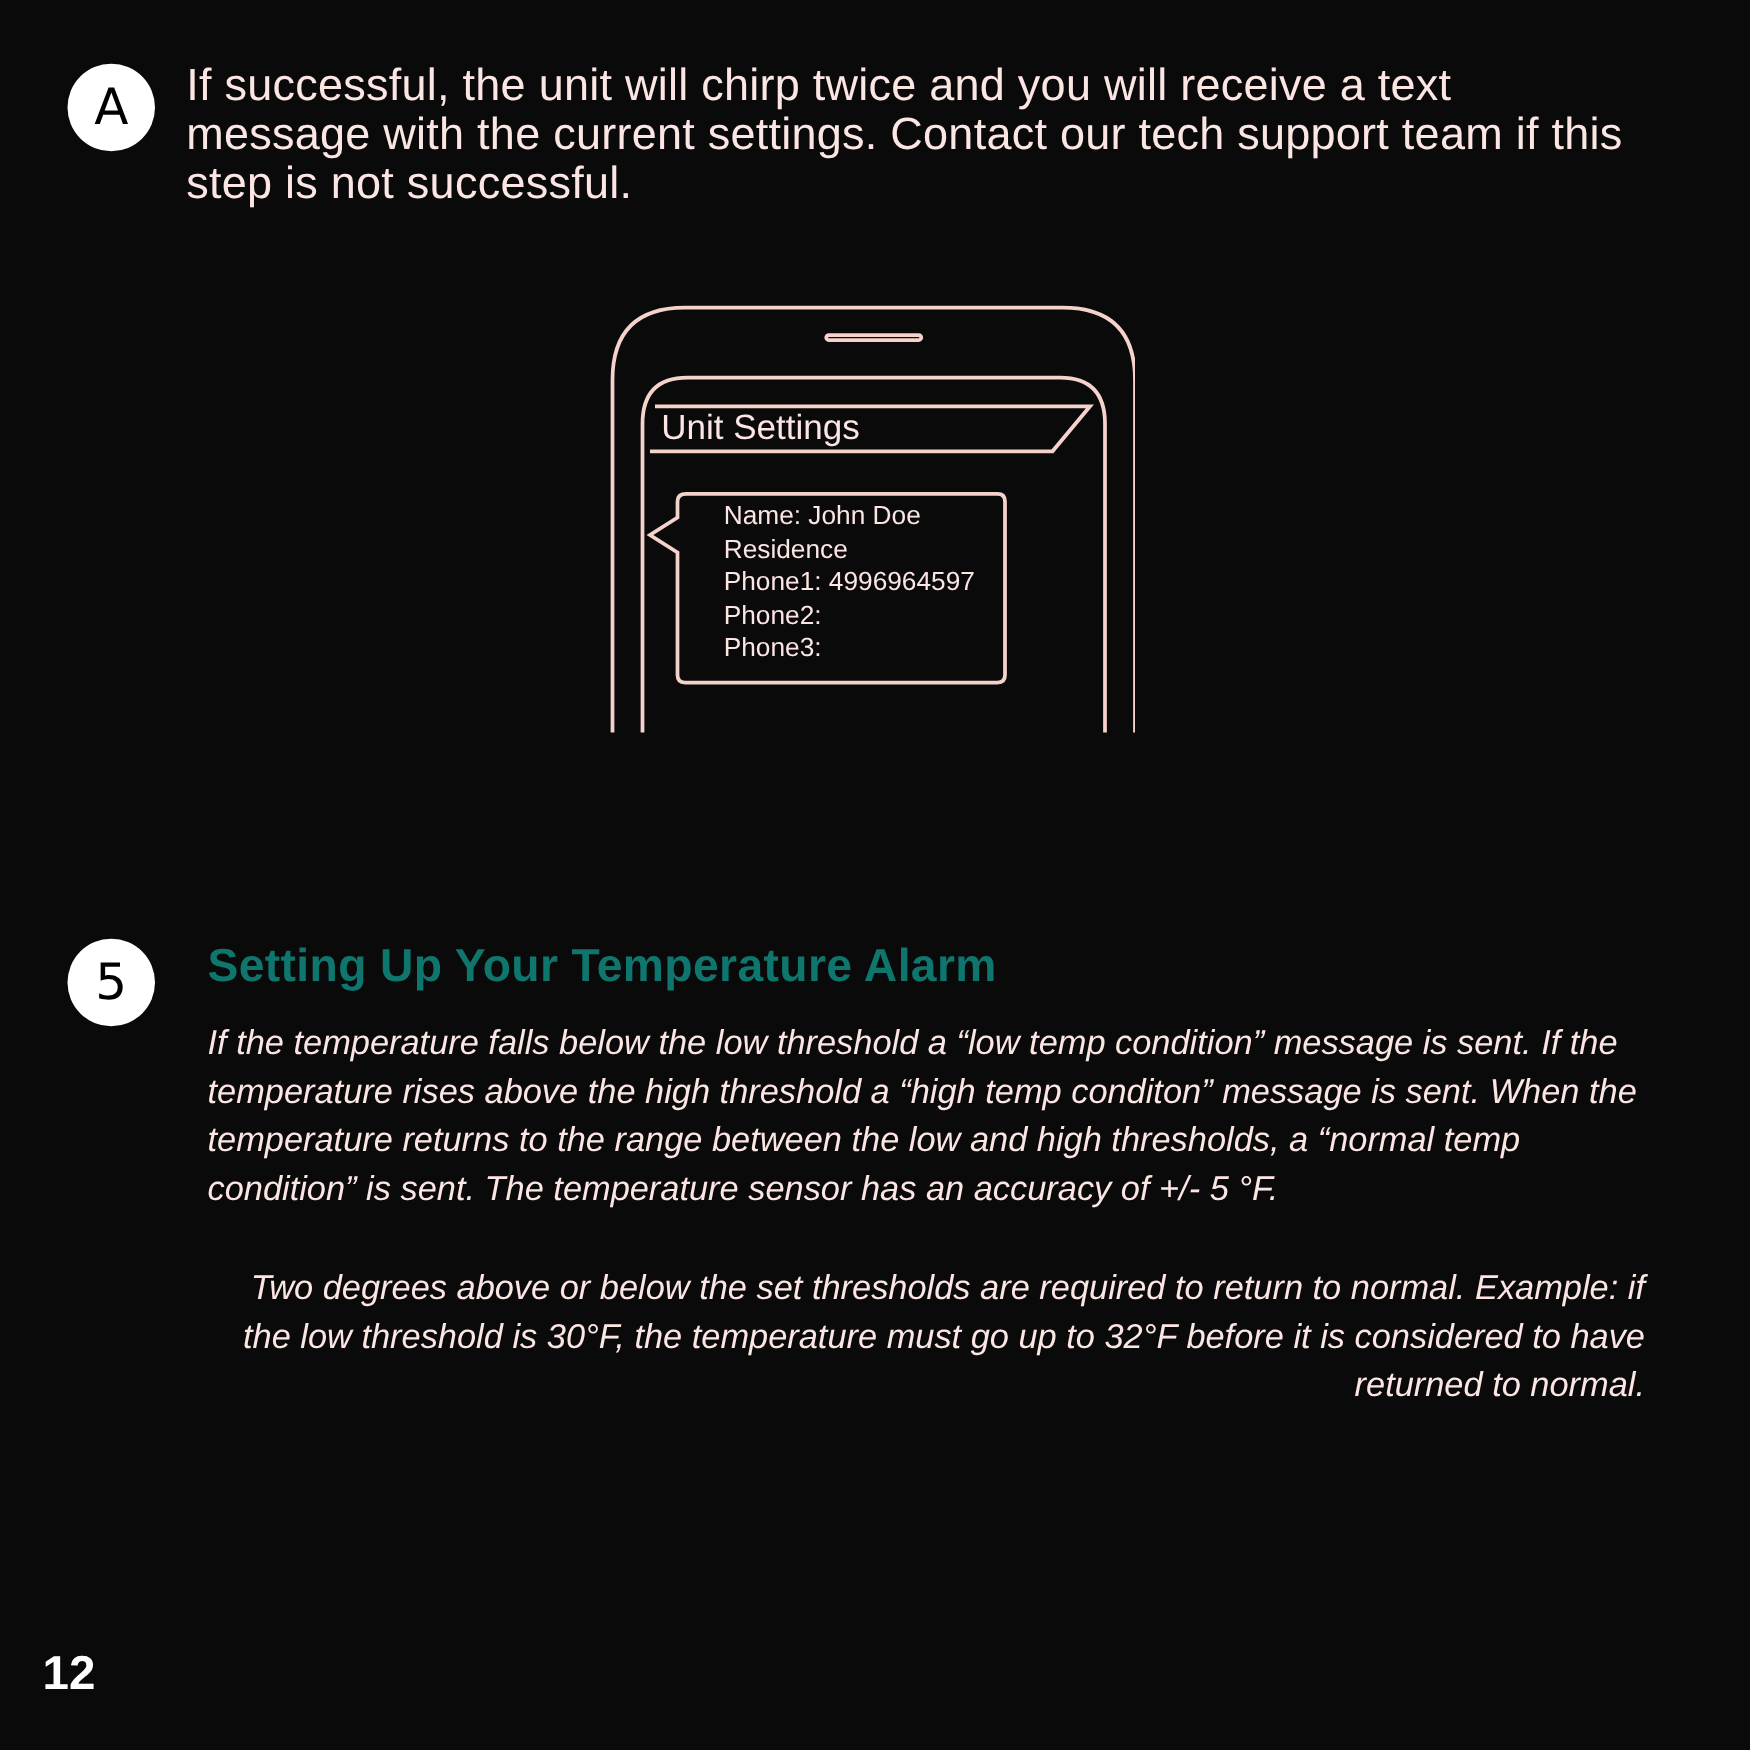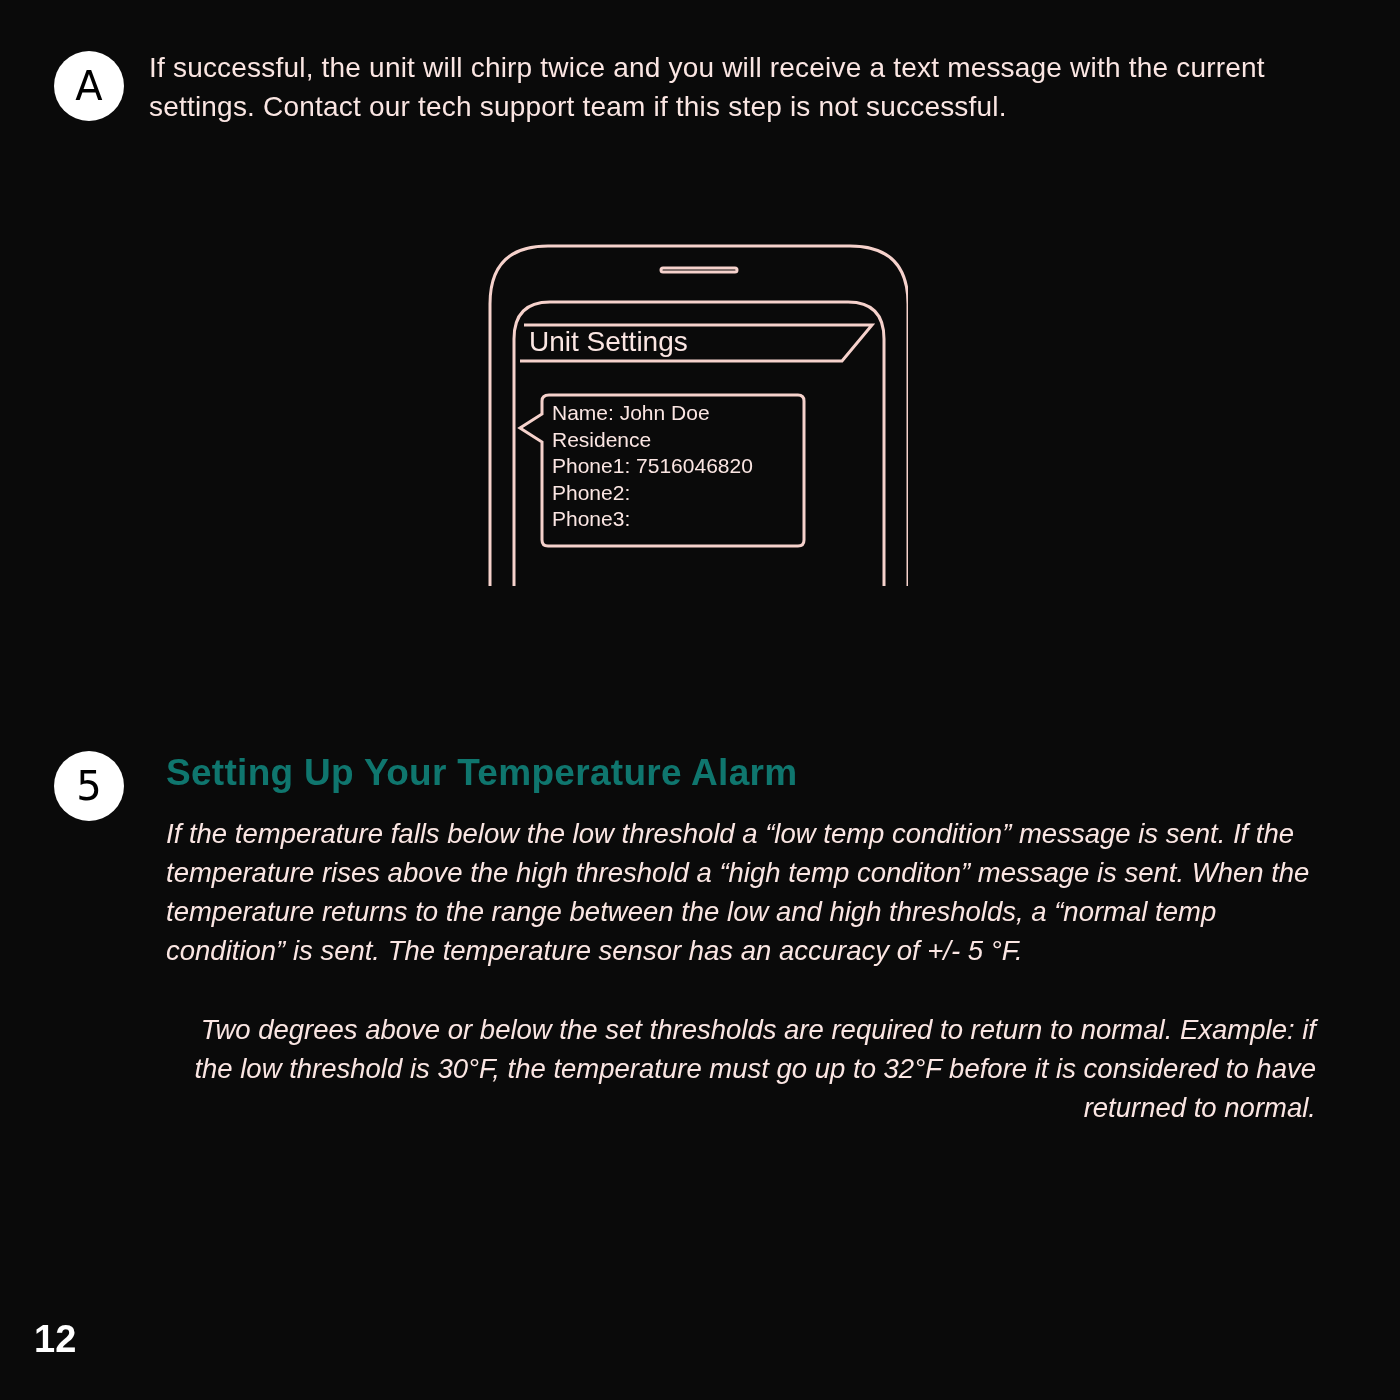--- a/index.html
+++ b/index.html
@@ -7,21 +7,21 @@
     width:1400px; height:1400px; background:#0a0a0a; position:relative; overflow:hidden;
     font-family: "Liberation Sans", "DejaVu Sans", sans-serif; color:#fbe6e3;
   }
   .badge {
     position:absolute; width:70px; height:70px; border-radius:50%;
     background:#fff; color:#000; display:flex; align-items:center; justify-content:center;
     font-size:40px; font-family:"DejaVu Sans", sans-serif;
   }
   .text-a {
     position:absolute; left:149px; top:48px; width:1150px;
-    font-size:28px; line-height:39px; color:#fbe6e3; letter-spacing:0.2px;
+    font-size:36px; line-height:39px; color:#fbe6e3; letter-spacing:0.2px;
   }
   .heading {
     position:absolute; left:166px; top:752px; font-size:37px; font-weight:bold; color:#0f766e;
     letter-spacing:0.3px;
   }
   .para {
     position:absolute; left:166px; width:1150px; font-size:27.5px; line-height:39px; color:#fbe6e3;font-style:italic;
   }
   .page-num {
     position:absolute; left:34px; top:1318px; font-size:38px; font-weight:bold; color:#fff;
@@ -30,21 +30,21 @@
   .phone {
     position:absolute; left:488px; top:244px; width:420px; height:345px;
   }
   .phone svg { position:absolute; left:0; top:0; }
   .screen-title {
     position:absolute; left:41px; top:82px; font-size:28px; color:#fbe6e3;text-align:right;
   }
   .msg-lines {
     position:absolute; left:64px; top:156px; font-size:21px; line-height:26.5px; color:#fbe6e3;
   }
-  .msg-lines div { white-space:nowrap; }
+  .msg-lines div { white-space:nowrap;margin-left:27px; }
 </style>
 </head>
 <body>
 
 <div class="badge" style="left:54px; top:51px;">
   <span>A</span>
 </div>
 <div class="text-a">If successful, the unit will chirp twice and you will receive a text message with the current settings. Contact our tech support team if this step is not successful.</div>
 
 <div class="phone">
@@ -54,21 +54,21 @@
       <rect x="173" y="24" width="76" height="4" rx="2"></rect>
       <path d="M26 342 V95 Q26 58 62 58 H360 Q396 58 396 95 V342"></path>
       <path d="M36 81 H384 L354 117 H32"></path>
       <path d="M61 151 H310 Q316 151 316 157 V296 Q316 302 310 302 H60 Q54 302 54 296 V198 L32 184 L54 170 V157 Q54 151 61 151 Z"></path>
     </g>
   </svg>
   <div class="screen-title">Unit Settings</div>
   <div class="msg-lines">
     <div>Name: John Doe</div>
     <div>Residence</div>
-    <div>Phone1: 7516046820</div>
+    <div>Phone1: 4996964597</div>
     <div>Phone2:</div>
     <div>Phone3:</div>
   </div>
 </div>
 
 <div class="badge" style="left:54px; top:751px;">
   <span>5</span>
 </div>
 <div class="heading">Setting Up Your Temperature Alarm</div>
 <div class="para" style="top:814px;">If the temperature falls below the low threshold a “low temp condition” message is sent. If the temperature rises above the high threshold a “high temp conditon” message is sent. When the temperature returns to the range between the low and high thresholds, a “normal temp condition” is sent. The temperature sensor has an accuracy of +/- 5 °F.</div>

